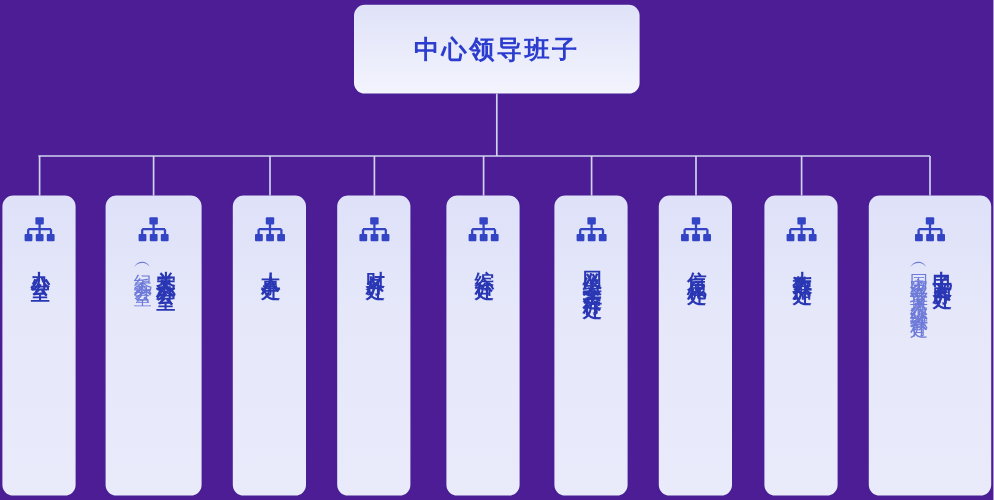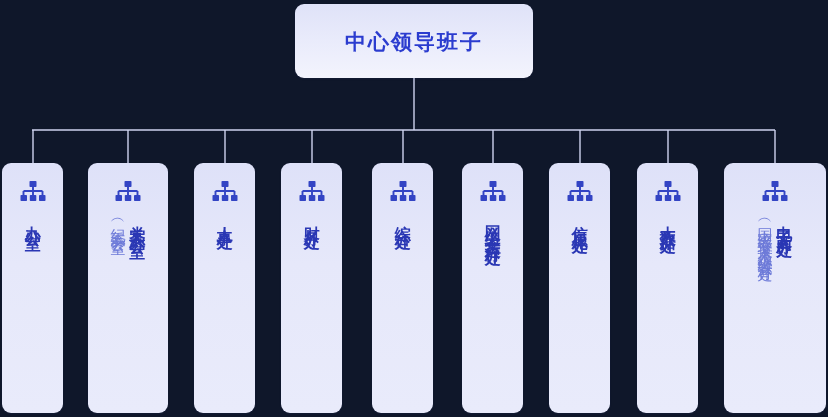--- a/index.html
+++ b/index.html
@@ -5,21 +5,21 @@
   html, body {
     margin: 0;
     padding: 0;
     background: #ffffff;
   }
 
   #chart-root {
     position: relative;
     width: 828px;
     height: 417px;
-    background: #0f172a;
+    background: #4c1d95;
     font-family: "Liberation Sans", "DejaVu Sans", sans-serif;
     overflow: hidden;
   }
 
   
   #connector-layer {
     position: absolute;
     left: 0;
     top: 0;
     width: 828px;

